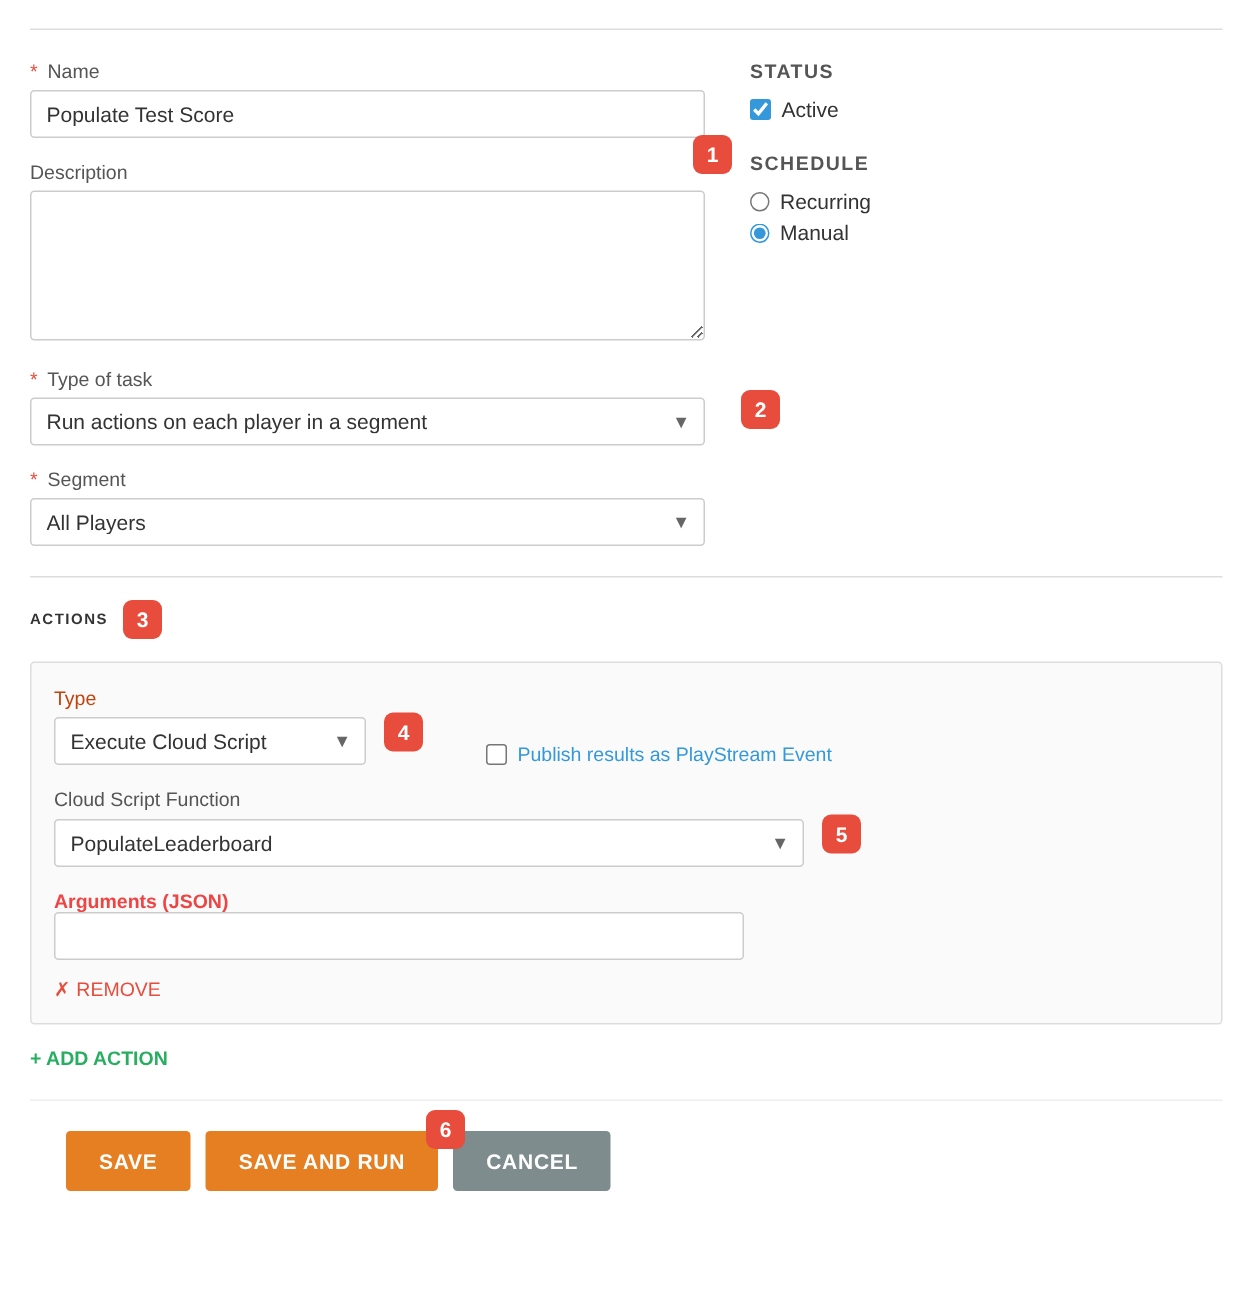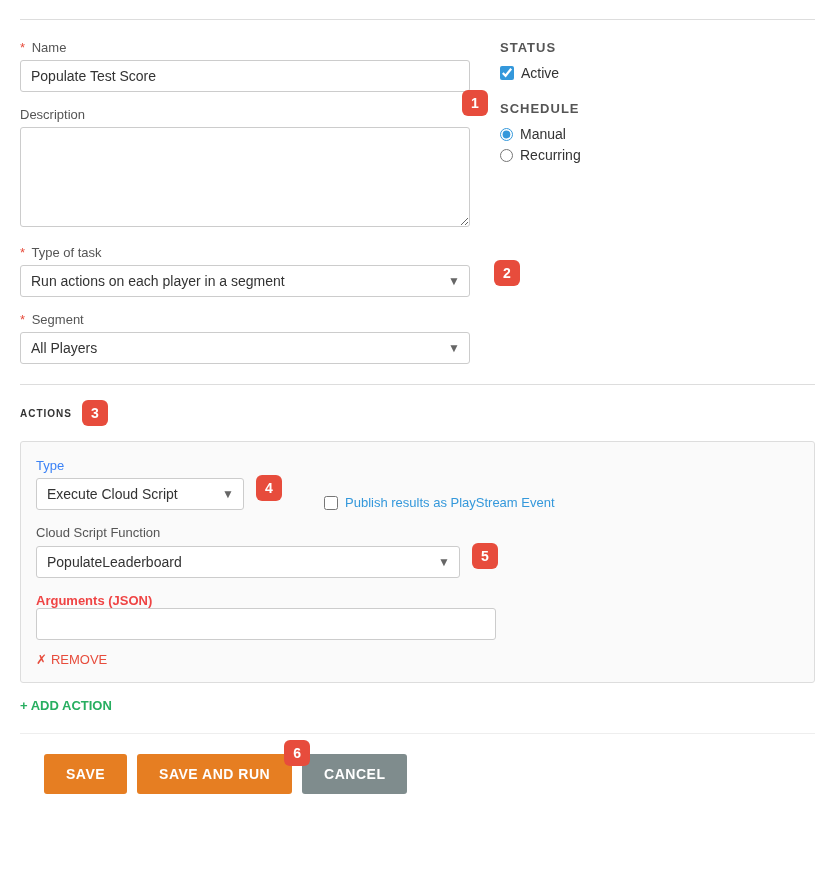--- a/index.html
+++ b/index.html
@@ -163,21 +163,21 @@
 
     .action-type-row {
       display: flex;
       align-items: center;
       gap: 20px;
       margin-bottom: 15px;
     }
 
     .type-label {
       font-size: 13px;
-      color: #3b82f6;
+      color: #c2410c;
       margin-bottom: 5px;
     }
 
     .action-type-select {
       width: 208px;
     }
 
     .publish-checkbox-row {
       display: flex;
       align-items: center;
@@ -196,21 +196,21 @@
       margin-top: 15px;
     }
 
     .cloud-function-label {
       font-size: 13px;
       color: #555;
       margin-bottom: 6px;
     }
 
     .cloud-function-select {
-      width: 424px;
+      width: 500px;
     }
 
     .arguments-section {
       margin-top: 15px;
     }
 
     .arguments-label {
       font-size: 13px;
       color: #ef4444;
       margin-bottom: 0;
@@ -369,26 +369,26 @@
         <div class="section-title">STATUS</div>
         <div class="checkbox-row">
           <input type="checkbox" id="active-checkbox" checked="" style="">
           <label for="active-checkbox">Active</label>
         </div>
       </div>
 
       <div class="schedule-section">
         <div class="section-title">SCHEDULE</div>
         <div class="radio-row">
+          <input type="radio" id="recurring-radio" name="schedule" style="">
+          <label for="recurring-radio">Recurring</label>
+        </div>
+        <div class="radio-row">
           <input type="radio" id="manual-radio" name="schedule" checked="" style="">
           <label for="manual-radio">Manual</label>
-        </div>
-        <div class="radio-row">
-          <input type="radio" id="recurring-radio" name="schedule" style="">
-          <label for="recurring-radio">Recurring</label>
         </div>
       </div>
     </div>
   </div>
 
   <div class="mb-15" style="position:relative;">
     <div class="field-label mb-5">
       <span class="required-star">*</span>
       <span>Type of task</span>
     </div>

